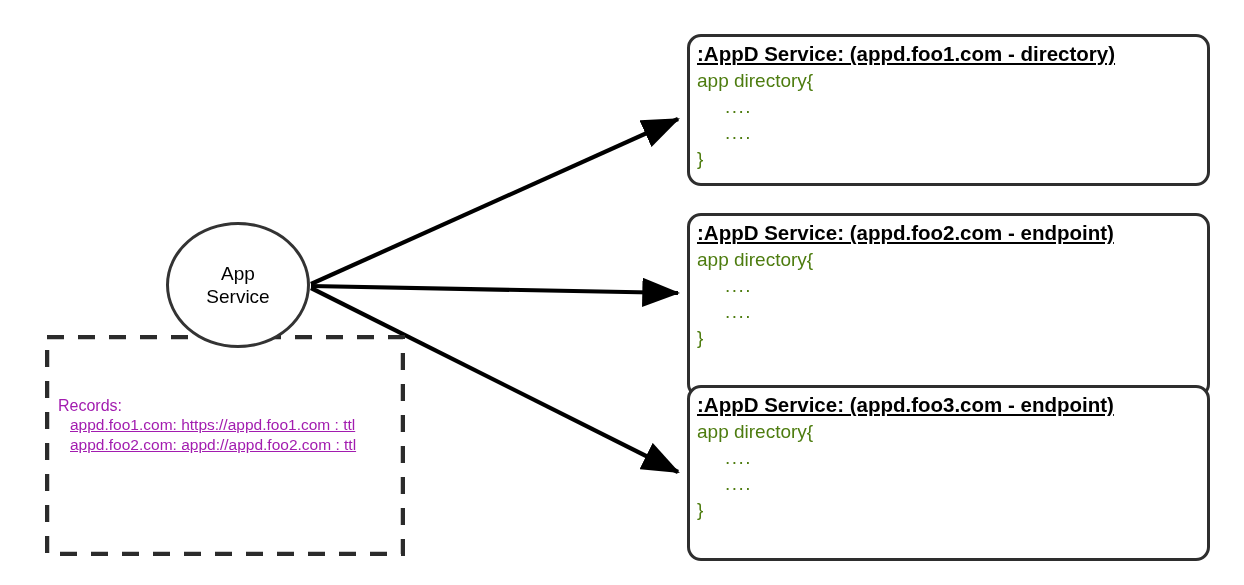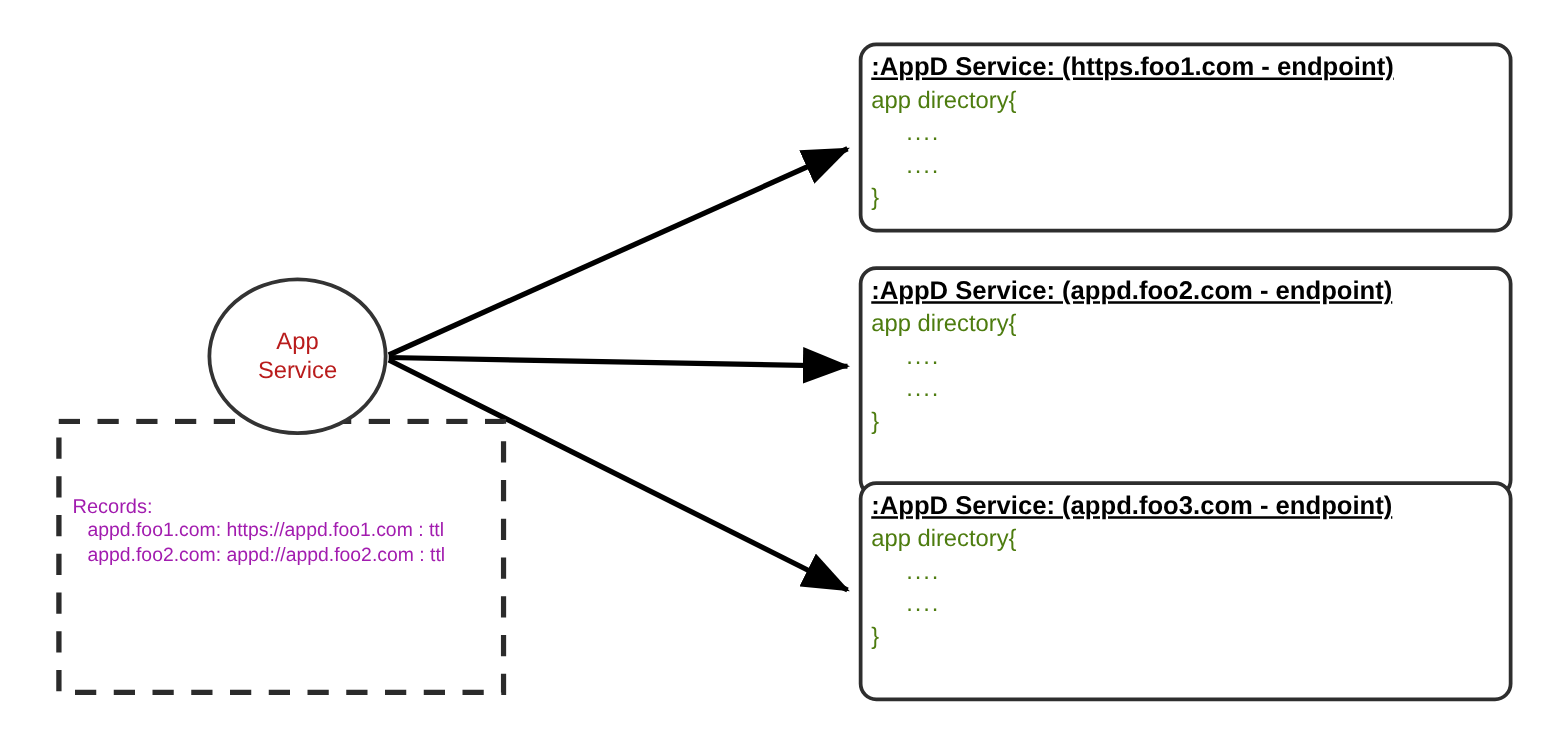--- a/index.html
+++ b/index.html
@@ -40,21 +40,21 @@
     box-sizing: border-box;
     display: flex;
     flex-direction: column;
     align-items: center;
     justify-content: center;
     z-index: 3;
   }
   .launcher-line {
     font-size: 19px;
     line-height: 23px;
-    color: #b91c1c;
+    color: #000000;
     text-align: center;
     white-space: nowrap;
   }
 
   
   .records-box {
     position: absolute;
     left: 45px;
     top: 335px;
     width: 360px;
@@ -77,20 +77,21 @@
   }
   .records-title {
     font-size: 16px;
     line-height: 19px;
     white-space: nowrap;
   }
   .records-list {
     margin: 0;
     padding: 0;
     list-style: none;
+    text-decoration: underline;
   }
   .records-list li {
     font-size: 15.5px;
     line-height: 20px;
     white-space: nowrap;
     padding-left: 12px;
   }
 
   
   .service-box {
@@ -160,21 +161,21 @@
       <li>appd.foo2.com: appd://appd.foo2.com : ttl</li>
     </ul>
   </div>
 
   <div class="launcher">
     <div class="launcher-line">App</div>
     <div class="launcher-line">Service</div>
   </div>
 
   <div class="service-box" style="top:34px; height:152px;">
-    <div class="service-title">:AppD Service: (https.foo1.com - endpoint)</div>
+    <div class="service-title">:AppD Service: (appd.foo1.com - directory)</div>
     <div class="service-body">
       <div class="line">app directory{</div>
       <div class="line indent">....</div>
       <div class="line indent">....</div>
       <div class="line">}</div>
     </div>
   </div>
 
   <div class="service-box" style="top:213px; height:185px;">
     <div class="service-title">:AppD Service: (appd.foo2.com - endpoint)</div>

